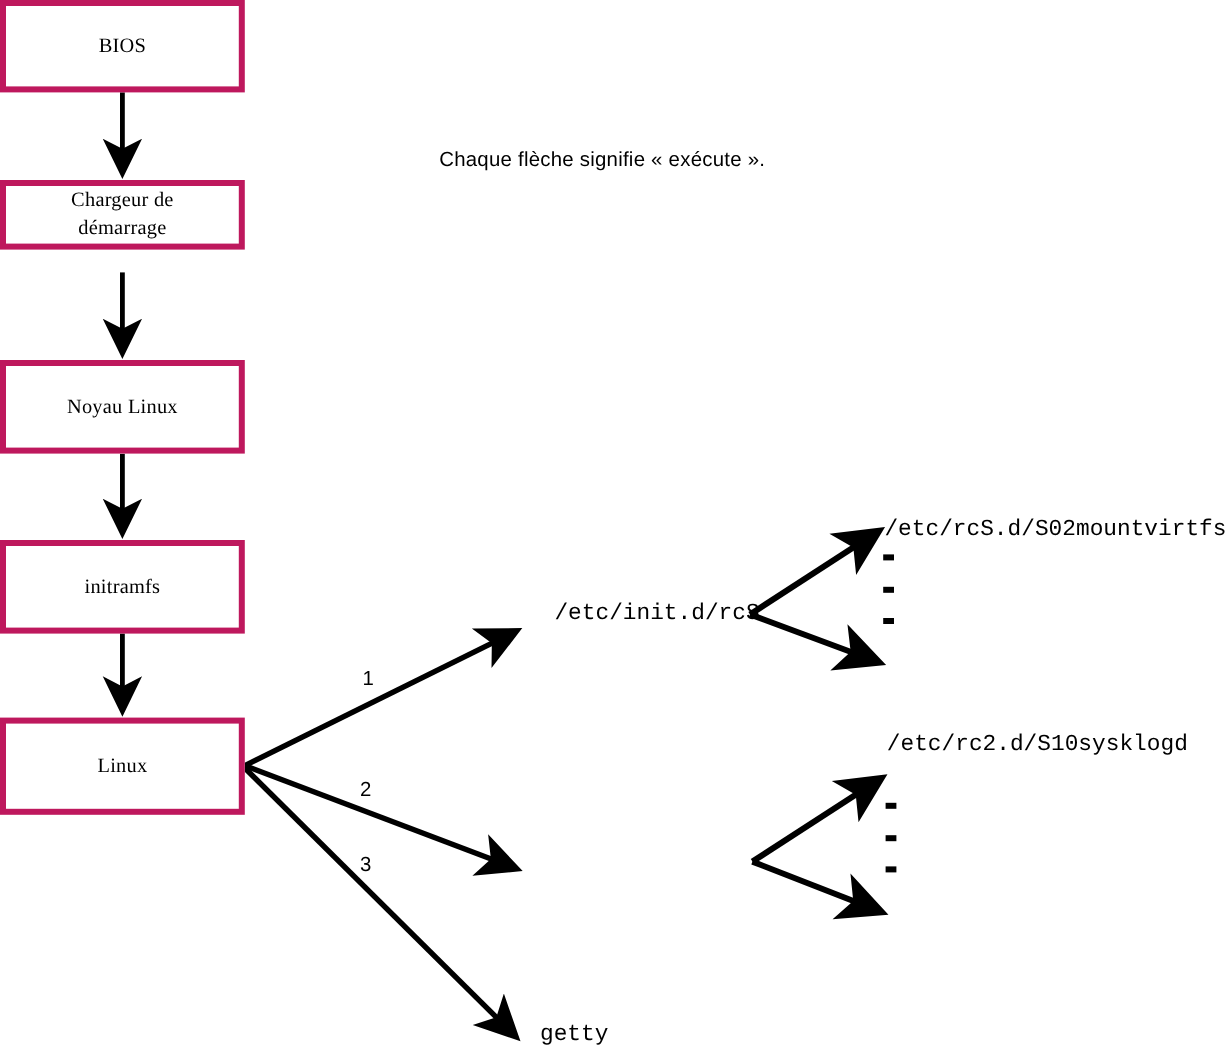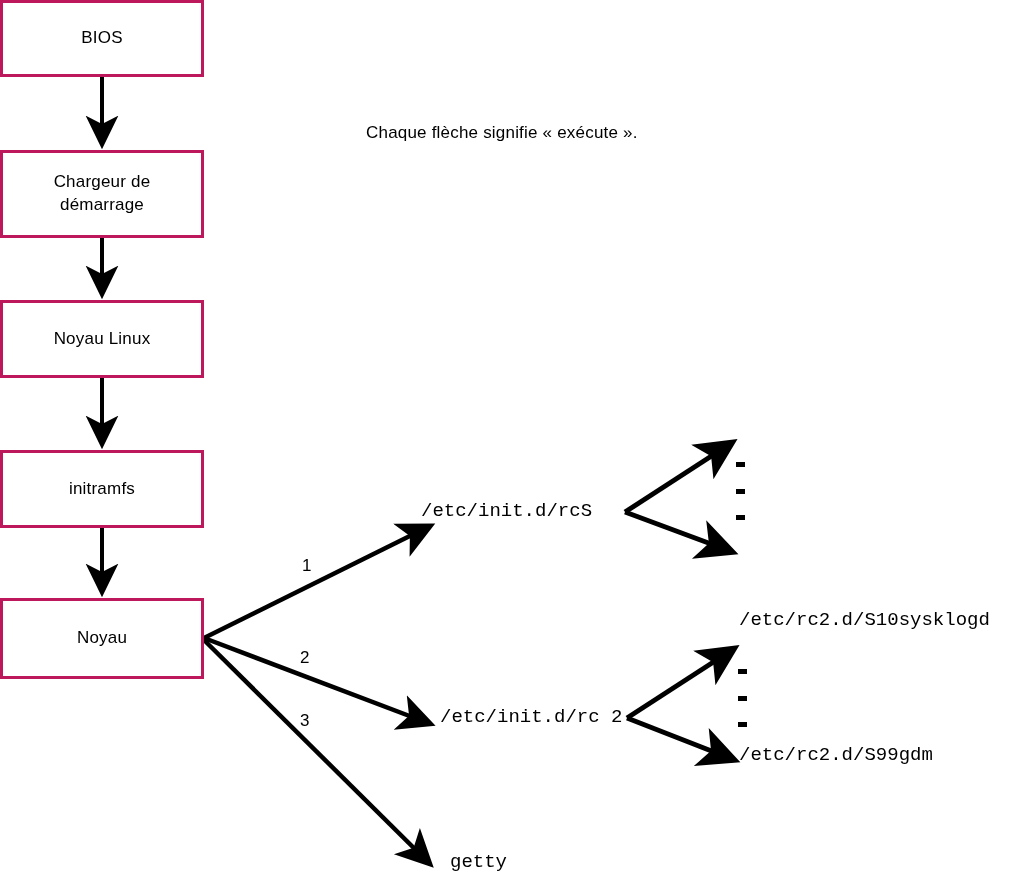--- a/index.html
+++ b/index.html
@@ -20,27 +20,27 @@
   #edges {
     position: absolute;
     left: 0;
     top: 0;
     width: 1024px;
     height: 875px;
   }
   .node-box {
     position: absolute;
     box-sizing: border-box;
-    border: 3px solid #be185d;
+    border: 5px solid #be185d;
     background: #ffffff;
     display: flex;
     align-items: center;
     justify-content: center;
     text-align: center;
-    font-family: Liberation Sans, sans-serif;
+    font-family: Liberation Serif, serif;
     font-size: 17px;
     color: #000000;
     line-height: 1.35;
     letter-spacing: 0.2px;
   }
   .caption {
     position: absolute;
     font-family: "Liberation Sans", sans-serif;
     font-size: 17px;
     color: #000000;
@@ -101,53 +101,52 @@
     <line x1="625" y1="512" x2="730" y2="551" stroke="#000000" stroke-width="5" marker-end="url(#ah)"></line>
 
     <line x1="627" y1="718" x2="732" y2="650" stroke="#000000" stroke-width="5" marker-end="url(#ah)"></line>
     <line x1="627" y1="718" x2="732" y2="759" stroke="#000000" stroke-width="5" marker-end="url(#ah)"></line>
   </svg>
 
   <div class="node-box" style="left:0px; top:0px; width:204px; height:77px;">
     <span>BIOS</span>
   </div>
 
-  <div class="node-box" style="left:0px; top:150px; width:204px; height:88px;">
+  <div class="node-box" style="left:0px; top:150px; width:204px; height:58px;">
     <span style="display:inline-block; max-width:150px;">Chargeur de démarrage</span>
   </div>
 
   <div class="node-box" style="left:0px; top:450px; width:204px; height:78px;">
     <span>initramfs</span>
   </div>
 
   <div class="node-box" style="left:0px; top:300px; width:204px; height:78px;">
     <span>Noyau Linux</span>
   </div>
 
   <div class="node-box" style="left:0px; top:598px; width:204px; height:81px;">
-    <span>Noyau</span>
+    <span>Linux</span>
   </div>
 
   <div class="caption" style="left:366px; top:103px;">Chaque flèche signifie « exécute ».</div>
 
   <div class="edge-num" style="left:302px; top:556px;">1</div>
   <div class="edge-num" style="left:300px; top:648px;">2</div>
   <div class="edge-num" style="left:300px; top:711px;">3</div>
 
-  <div class="mono-label" style="left:421px; top:500px;">/etc/init.d/rcS</div>
-  <div class="mono-label" style="left:440px; top:706px;">/etc/init.d/rc 2</div>
+  <div class="mono-label" style="left:462px; top:500px;">/etc/init.d/rcS</div>
   <div class="mono-label" style="left:450px; top:851px;">getty</div>
 
+  <div class="mono-label" style="left:737px; top:430px;">/etc/rcS.d/S02mountvirtfs</div>
   <div class="vdots" style="left:736px; top:462px; height:58px;">
     <span></span>
       <span></span>
       <span></span>
   </div>
 
   <div class="mono-label" style="left:739px; top:609px;">/etc/rc2.d/S10sysklogd</div>
   <div class="vdots" style="left:738px; top:669px; height:58px;">
     <span></span>
       <span></span>
       <span></span>
   </div>
-  <div class="mono-label" style="left:739px; top:744px;">/etc/rc2.d/S99gdm</div>
 
 </div>
 
 </body></html>

